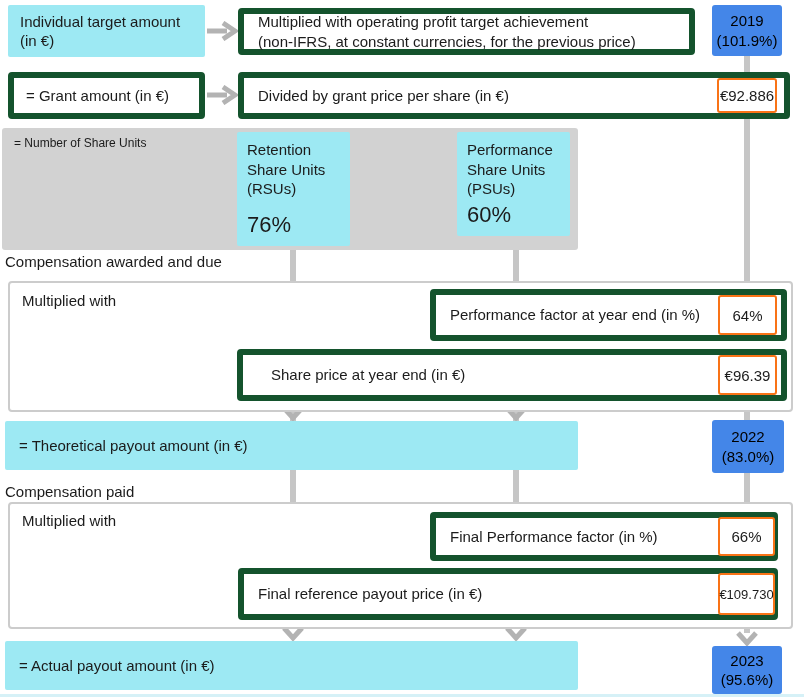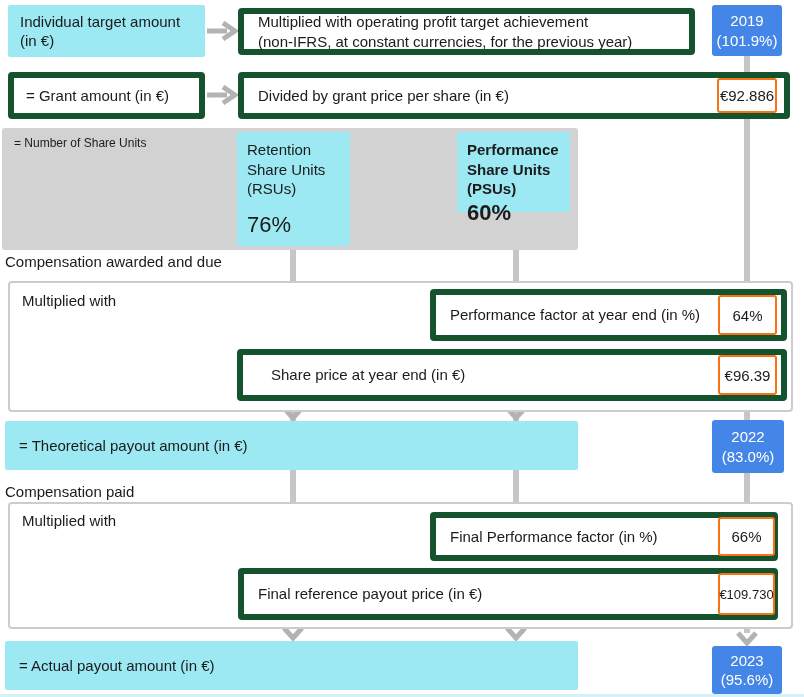--- a/index.html
+++ b/index.html
@@ -17,21 +17,21 @@
     box-sizing:border-box;z-index:2;font-size:15px;line-height:1.3;
   }
   .flexv{display:flex;flex-direction:column;justify-content:center;}
   .flexc{display:flex;align-items:center;}
   .cyanbox{
     position:absolute;background:#9de9f3;border-radius:2px;box-sizing:border-box;
     z-index:3;font-size:15px;line-height:1.3;
   }
   .bluebox{
     position:absolute;background:#4486e8;border-radius:3px;box-sizing:border-box;z-index:3;
-    color:#ffffff;font-size:15px;line-height:1.3;display:flex;flex-direction:column;
+    color:#000000;font-size:15px;line-height:1.3;display:flex;flex-direction:column;
     align-items:center;justify-content:center;text-align:center;
   }
   .valbox{
     position:absolute;background:#ffffff;border:2px solid #f97316;border-radius:3px;
     box-sizing:border-box;z-index:4;font-size:15px;display:flex;align-items:center;
     justify-content:center;text-align:center;
   }
   .grayband{position:absolute;background:#d2d2d2;border-radius:3px;z-index:2;}
   .sectionheading{position:absolute;font-size:15px;z-index:2;}
   .outerbox{
@@ -73,21 +73,21 @@
 
   <div class="cyanbox flexv" style="left:8px;top:5px;width:197px;height:52px;padding-left:12px;padding-right:8px;">
     <span>Individual target amount (in €)</span>
   </div>
   <svg class="abs" style="left:205px;top:21px;z-index:2;" width="34" height="20">
     <line x1="2" y1="10" x2="22" y2="10" stroke="#b3b3b3" stroke-width="5"></line>
     <polyline points="18,2 30,10 18,18" fill="none" stroke="#b3b3b3" stroke-width="5"></polyline>
   </svg>
   <div class="wbox flexv" style="left:238px;top:8px;width:457px;height:47px;padding-left:14px;padding-right:8px;">
     <span>Multiplied with operating profit target achievement</span>
-    <span>(non-IFRS, at constant currencies, for the previous year)</span>
+    <span>(non-IFRS, at constant currencies, for the previous price)</span>
   </div>
   <div class="bluebox" style="left:712px;top:5px;width:70px;height:51px;">
     <span>2019</span>
     <span>(101.9%)</span>
   </div>
 
   <div class="wbox flexc" style="left:8px;top:72px;width:197px;height:47px;padding-left:12px;">
     <span>= Grant amount (in €)</span>
   </div>
   <svg class="abs" style="left:205px;top:85px;z-index:2;" width="34" height="20">
@@ -102,21 +102,21 @@
   </div>
 
   <div class="grayband" style="left:2px;top:128px;width:576px;height:122px;"></div>
   <div class="abs" style="left:14px;top:136px;font-size:12px;z-index:3;">= Number of Share Units</div>
   <div class="unitbox" style="left:237px;top:132px;width:113px;height:114px;">
     <span>Retention</span>
     <span>Share Units</span>
     <span>(RSUs)</span>
     <span class="unitpct">76%</span>
   </div>
-  <div class="unitbox" style="left:457px;top:132px;width:113px;height:80px;font-weight:bold;">
+  <div class="unitbox" style="left:457px;top:132px;width:113px;height:104px;">
     <span>Performance</span>
     <span>Share Units</span>
     <span>(PSUs)</span>
     <span class="unitpct">60%</span>
   </div>
 
   <div class="sectionheading" style="left:5px;top:253px;">Compensation awarded and due</div>
   <div class="outerbox" style="left:8px;top:281px;width:785px;height:131px;"></div>
   <div class="multlabel" style="left:22px;top:292px;">Multiplied with</div>
   <div class="wbox flexc" style="left:430px;top:289px;width:357px;height:52px;padding-left:14px;">

